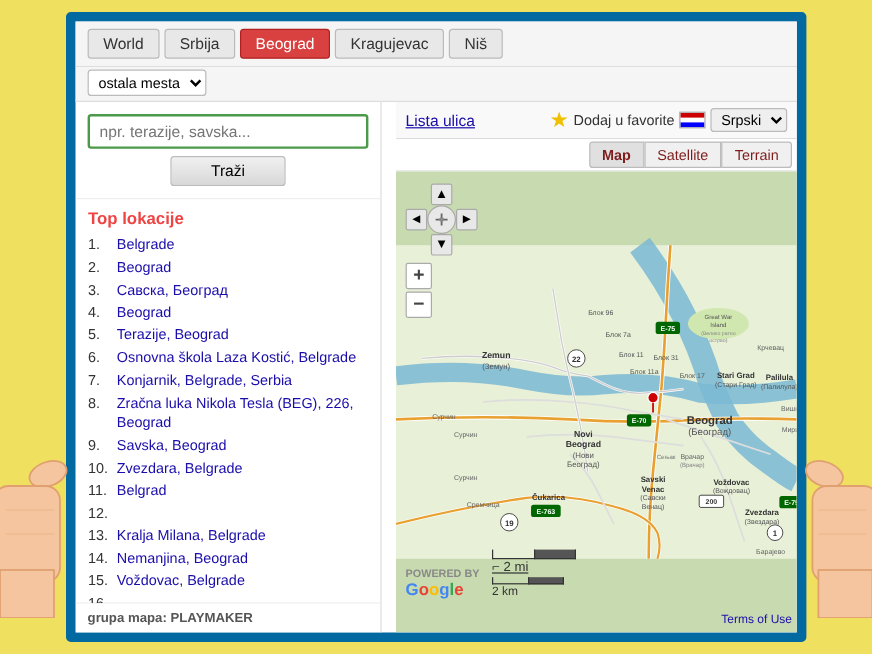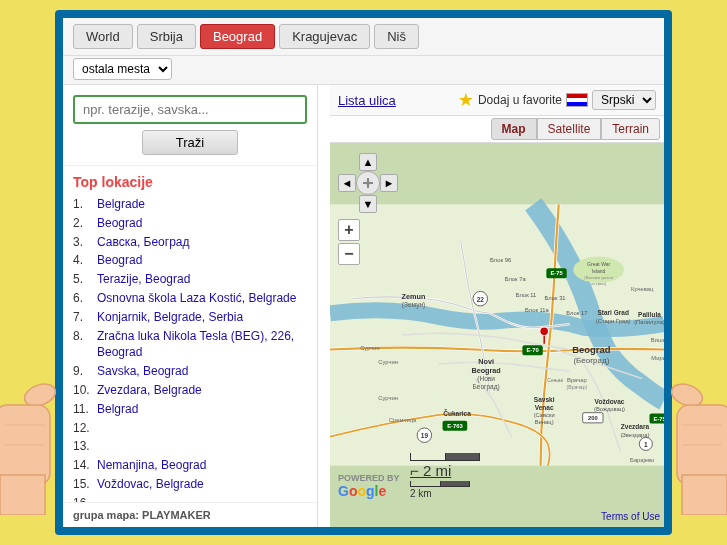--- a/index.html
+++ b/index.html
@@ -470,20 +470,21 @@
             </li>
           <li>
               <span class="num">11.</span>
               <a>Belgrad</a>
             </li>
           <li>
               <span class="num">12.</span>
             </li>
           <li>
               <span class="num">13.</span>
+              <a>Kralja Milana, Belgrade</a>
             </li>
           <li>
               <span class="num">14.</span>
               <a>Nemanjina, Beograd</a>
             </li>
           <li>
               <span class="num">15.</span>
               <a>Voždovac, Belgrade</a>
             </li>
           <li>
@@ -658,21 +659,21 @@
           <span class="g">G</span><span class="o1">o</span><span class="o2">o</span><span class="g2">g</span><span class="l">l</span><span class="e">e</span>
         </div>
 
         
         <div class="scale-bar">
           <div style="display:flex;align-items:flex-end;gap:0;">
             <div style="width:35px;height:8px;border:1px solid #333;border-right:none;border-top:none;"></div>
             <div style="width:35px;height:8px;border:1px solid #333;border-top:none;background:#555;"></div>
           </div>
           <div style="display:flex;justify-content:space-between;width:70px;">
-            <span class="scale-text" style="font-size:15px;text-decoration:underline;">⌐ 2 mi</span>
+            <span class="scale-text" style="font-size:11px;text-decoration:underline;">⌐ 2 mi</span>
           </div>
           <div style="display:flex;gap:0;margin-top:2px;">
             <div style="width:30px;height:6px;border:1px solid #333;border-right:none;border-top:none;"></div>
             <div style="width:30px;height:6px;border:1px solid #333;border-top:none;background:#555;"></div>
           </div>
           <span class="scale-text">2 km</span>
         </div>
 
         
         <a class="terms-link">Terms of Use</a>

